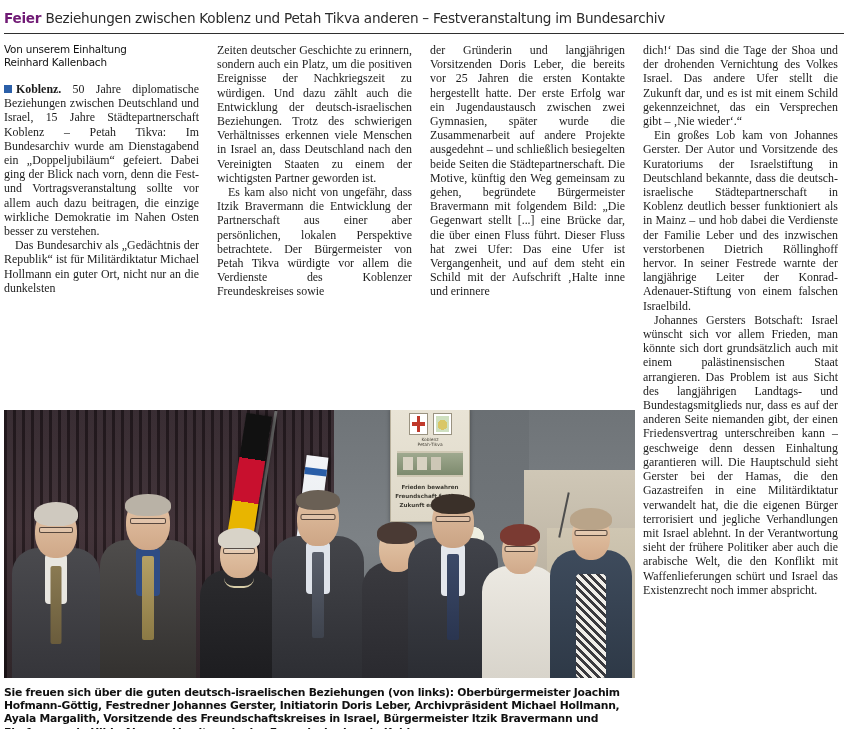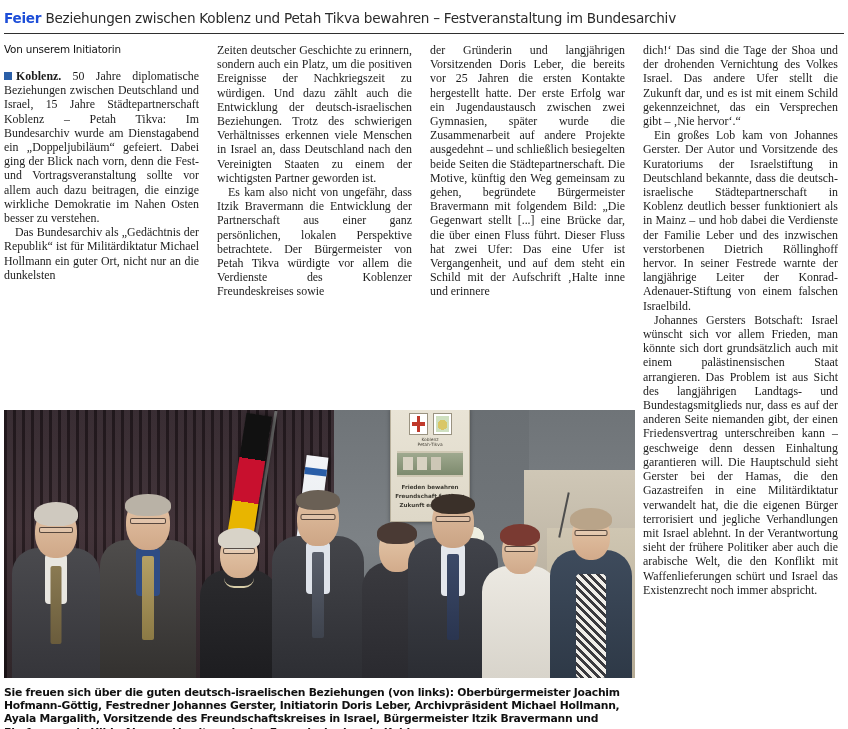--- a/index.html
+++ b/index.html
@@ -39,21 +39,21 @@
     font-family: "DejaVu Sans", sans-serif;
     font-size: 13.6px;
     line-height: 16px;
     color: #2b2b2b;
     margin: 10px 0 0 0;
     white-space: nowrap;
     letter-spacing: -0.25px;
   }
   .subhead .kicker {
     font-weight: bold;
-    color: #1d4ed8;
+    color: #701a75;
   }
   .hr-thin {
     width: 100%;
     height: 1px;
     background: #2f2f2f;
     margin: 7px 0 0 0;
   }
 
   
   .cols {
@@ -317,53 +317,54 @@
   }
 </style>
 </head>
 <body>
 
 <div class="page">
 
 
   <div class="subhead">
     <span class="kicker">Feier</span>
-    <span>Beziehungen zwischen Koblenz und Petah Tikva bewahren – Festveranstaltung im Bundesarchiv</span>
+    <span>Beziehungen zwischen Koblenz und Petah Tikva anderen – Festveranstaltung im Bundesarchiv</span>
   </div>
 
   <div class="hr-thin"></div>
 
   <div class="cols">
 
     <div class="col">
       <div class="byline">
-        <div>Von unserem Initiatorin</div>
+        <div>Von unserem Einhaltung</div>
+        <div>Reinhard Kallenbach</div>
       </div>
       <div class="body-text">
         <p class="first"><span class="dateline-bullet"></span><span class="dateline">Koblenz.</span> <span>50 Jahre diplomatische Beziehungen zwischen Deutschland und Israel, 15 Jahre Städtepartnerschaft Koblenz – Petah Tikva: Im Bundesarchiv wurde am Dienstagabend ein „Doppeljubiläum“ gefeiert. Dabei ging der Blick nach vorn, denn die Fest- und Vortragsveranstaltung sollte vor allem auch dazu beitragen, die einzige wirkliche Demokratie im Nahen Osten besser zu verstehen.</span></p>
         <p>Das Bundesarchiv als „Gedächtnis der Republik“ ist für Militärdiktatur Michael Hollmann ein guter Ort, nicht nur an die dunkelsten</p>
       </div>
     </div>
 
     <div class="col">
       <div class="body-text">
         <p class="first">Zeiten deutscher Geschichte zu erinnern, sondern auch ein Platz, um die positiven Ereignisse der Nachkriegszeit zu würdigen. Und dazu zählt auch die Entwicklung der deutsch-israelischen Beziehungen. Trotz des schwierigen Verhältnisses erkennen viele Menschen in Israel an, dass Deutschland nach den Vereinigten Staaten zu einem der wichtigsten Partner geworden ist.</p>
-        <p>Es kam also nicht von ungefähr, dass Itzik Bravermann die Entwicklung der Partnerschaft aus einer ganz persönlichen, lokalen Perspektive betrachtete. Der Bürgermeister von Petah Tikva würdigte vor allem die Verdienste des Koblenzer Freundeskreises sowie</p>
+        <p>Es kam also nicht von ungefähr, dass Itzik Bravermann die Entwicklung der Partnerschaft aus einer aber persönlichen, lokalen Perspektive betrachtete. Der Bürgermeister von Petah Tikva würdigte vor allem die Verdienste des Koblenzer Freundeskreises sowie</p>
       </div>
     </div>
 
     <div class="col">
       <div class="body-text">
         <p class="first">der Gründerin und langjährigen Vorsitzenden Doris Leber, die bereits vor 25 Jahren die ersten Kontakte hergestellt hatte. Der erste Erfolg war ein Jugendaustausch zwischen zwei Gymnasien, später wurde die Zusammenarbeit auf andere Projekte ausgedehnt – und schließlich besiegelten beide Seiten die Städtepartnerschaft. Die Motive, künftig den Weg gemeinsam zu gehen, begründete Bürgermeister Bravermann mit folgendem Bild: „Die Gegenwart stellt [...] eine Brücke dar, die über einen Fluss führt. Dieser Fluss hat zwei Ufer: Das eine Ufer ist Vergangenheit, und auf dem steht ein Schild mit der Aufschrift ‚Halte inne und erinnere</p>
       </div>
     </div>
 
     <div class="col">
       <div class="body-text">
-        <p class="first">dich!‘ Das sind die Tage der Shoa und der drohenden Vernichtung des Volkes Israel. Das andere Ufer stellt die Zukunft dar, und es ist mit einem Schild gekennzeichnet, das ein Versprechen gibt – ‚Nie hervor‘.“</p>
+        <p class="first">dich!‘ Das sind die Tage der Shoa und der drohenden Vernichtung des Volkes Israel. Das andere Ufer stellt die Zukunft dar, und es ist mit einem Schild gekennzeichnet, das ein Versprechen gibt – ‚Nie wieder‘.“</p>
         <p>Ein großes Lob kam von Johannes Gerster. Der Autor und Vorsitzende des Kuratoriums der Israelstiftung in Deutschland bekannte, dass die deutsch-israelische Städtepartnerschaft in Koblenz deutlich besser funktioniert als in Mainz – und hob dabei die Verdienste der Familie Leber und des inzwischen verstorbenen Dietrich Röllinghoff hervor. In seiner Festrede warnte der langjährige Leiter der Konrad-Adenauer-Stiftung von einem falschen Israelbild.</p>
         <p>Johannes Gersters Botschaft: Israel wünscht sich vor allem Frieden, man könnte sich dort grundsätzlich auch mit einem palästinensischen Staat arrangieren. Das Problem ist aus Sicht des langjährigen Landtags- und Bundestagsmitglieds nur, dass es auf der anderen Seite niemanden gibt, der einen Friedensvertrag unterschreiben kann – geschweige denn dessen Einhaltung garantieren will. Die Hauptschuld sieht Gerster bei der Hamas, die den Gazastreifen in eine Militärdiktatur verwandelt hat, die die eigenen Bürger terrorisiert und jegliche Verhandlungen mit Israel ablehnt. In der Verantwortung sieht der frühere Politiker aber auch die arabische Welt, die den Konflikt mit Waffenlieferungen schürt und Israel das Existenzrecht noch immer abspricht.</p>
       </div>
     </div>
 
   </div>
 
   <div class="photo-wrap">
     <div class="photo">
       <div class="curtain"></div>

